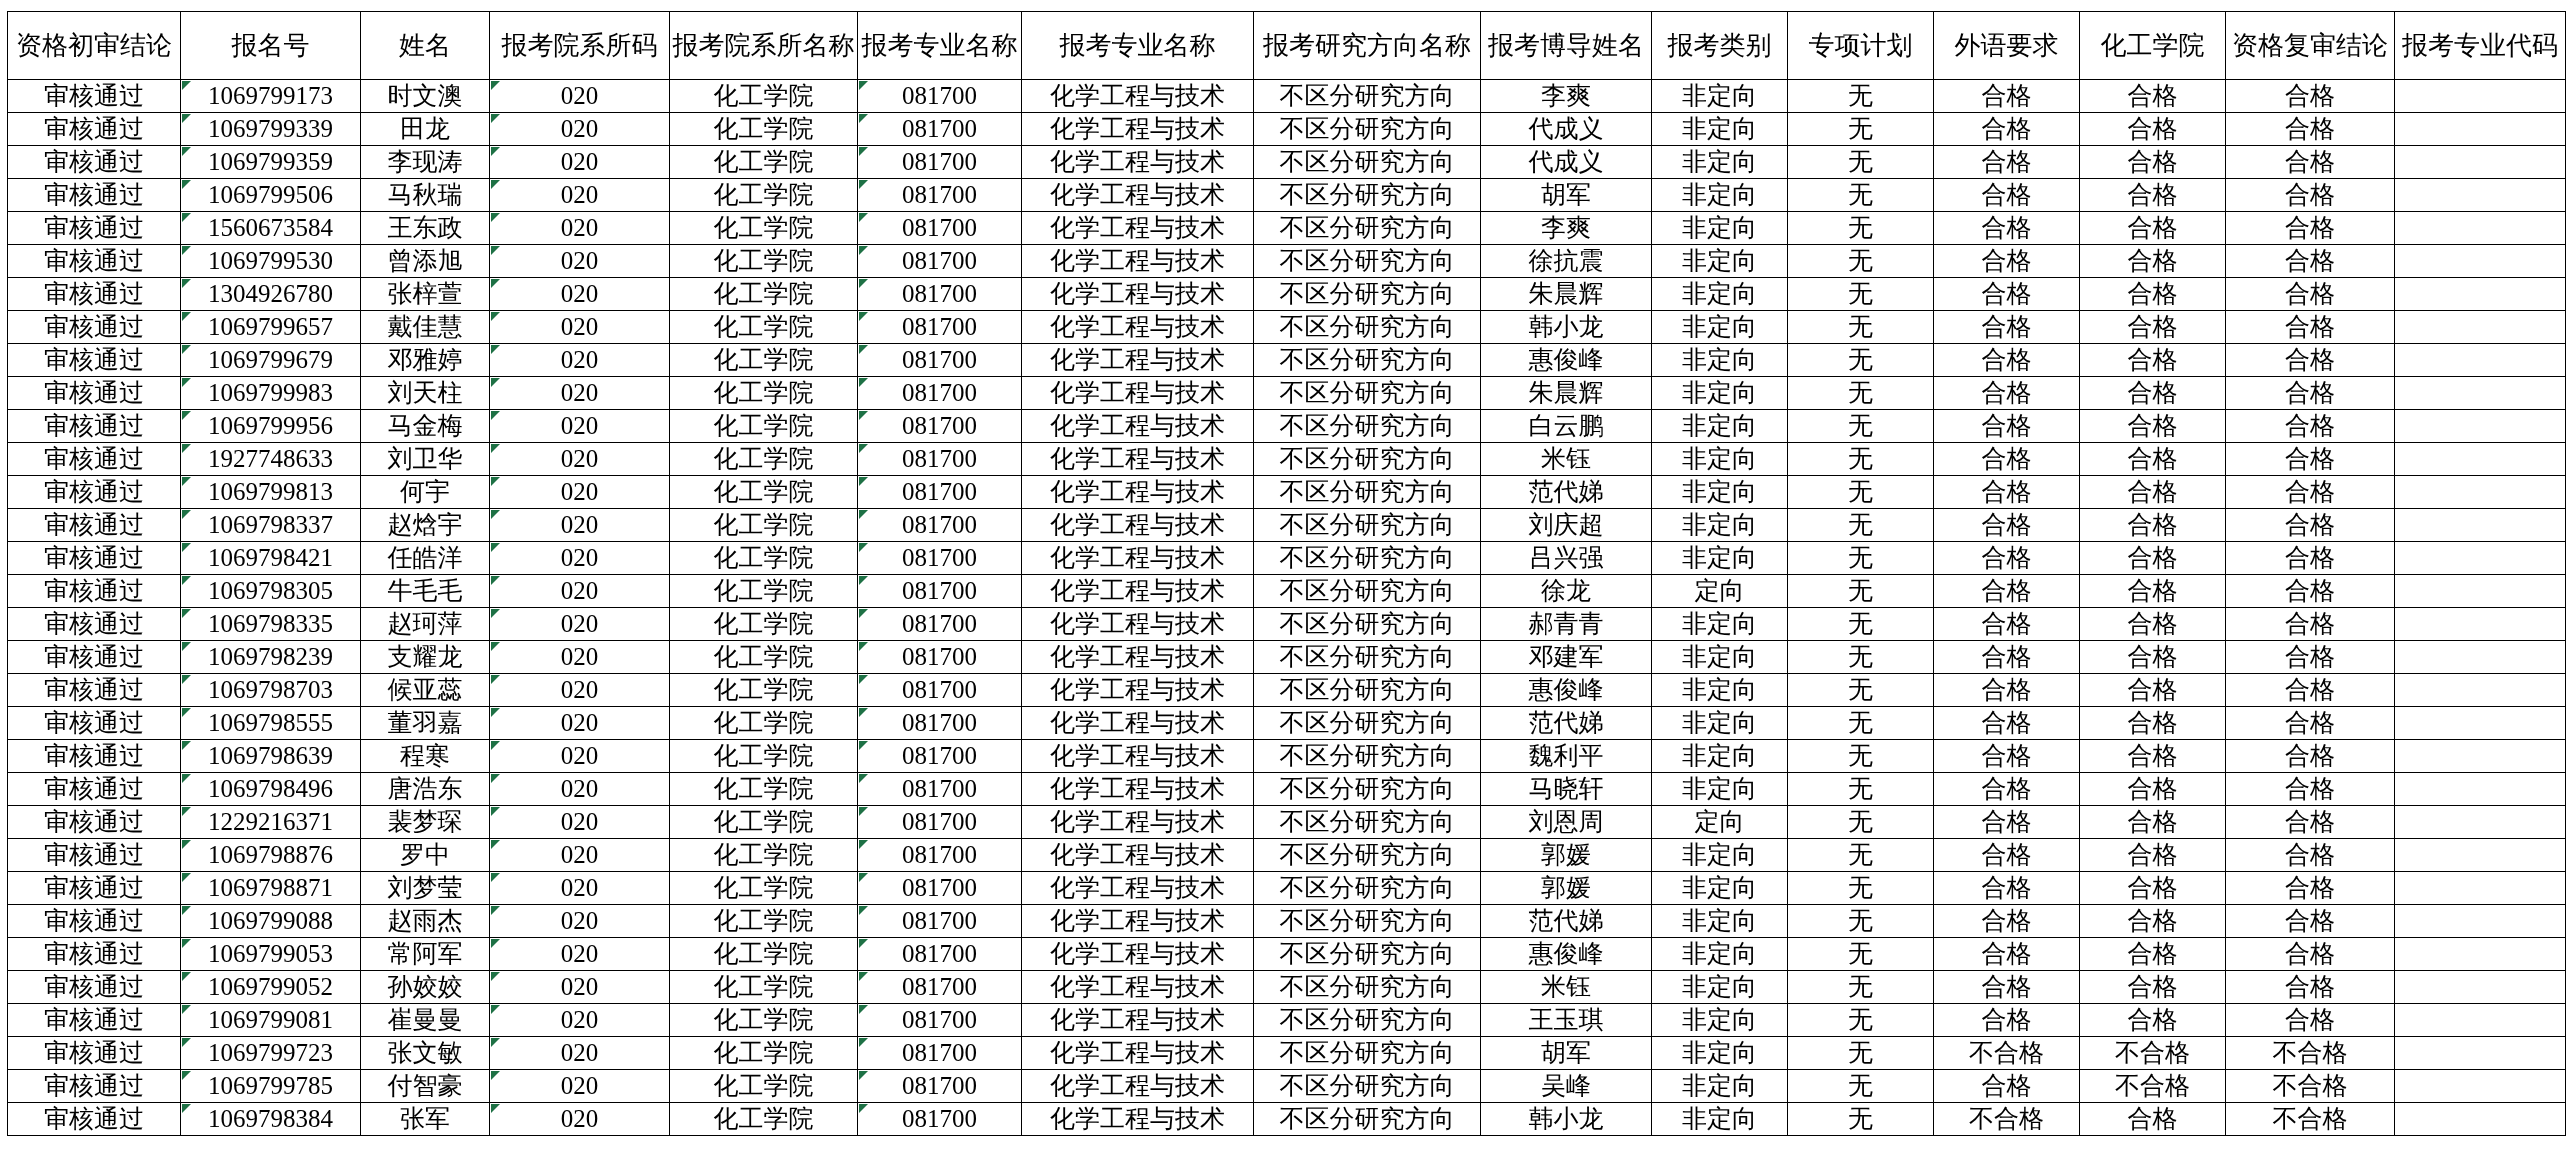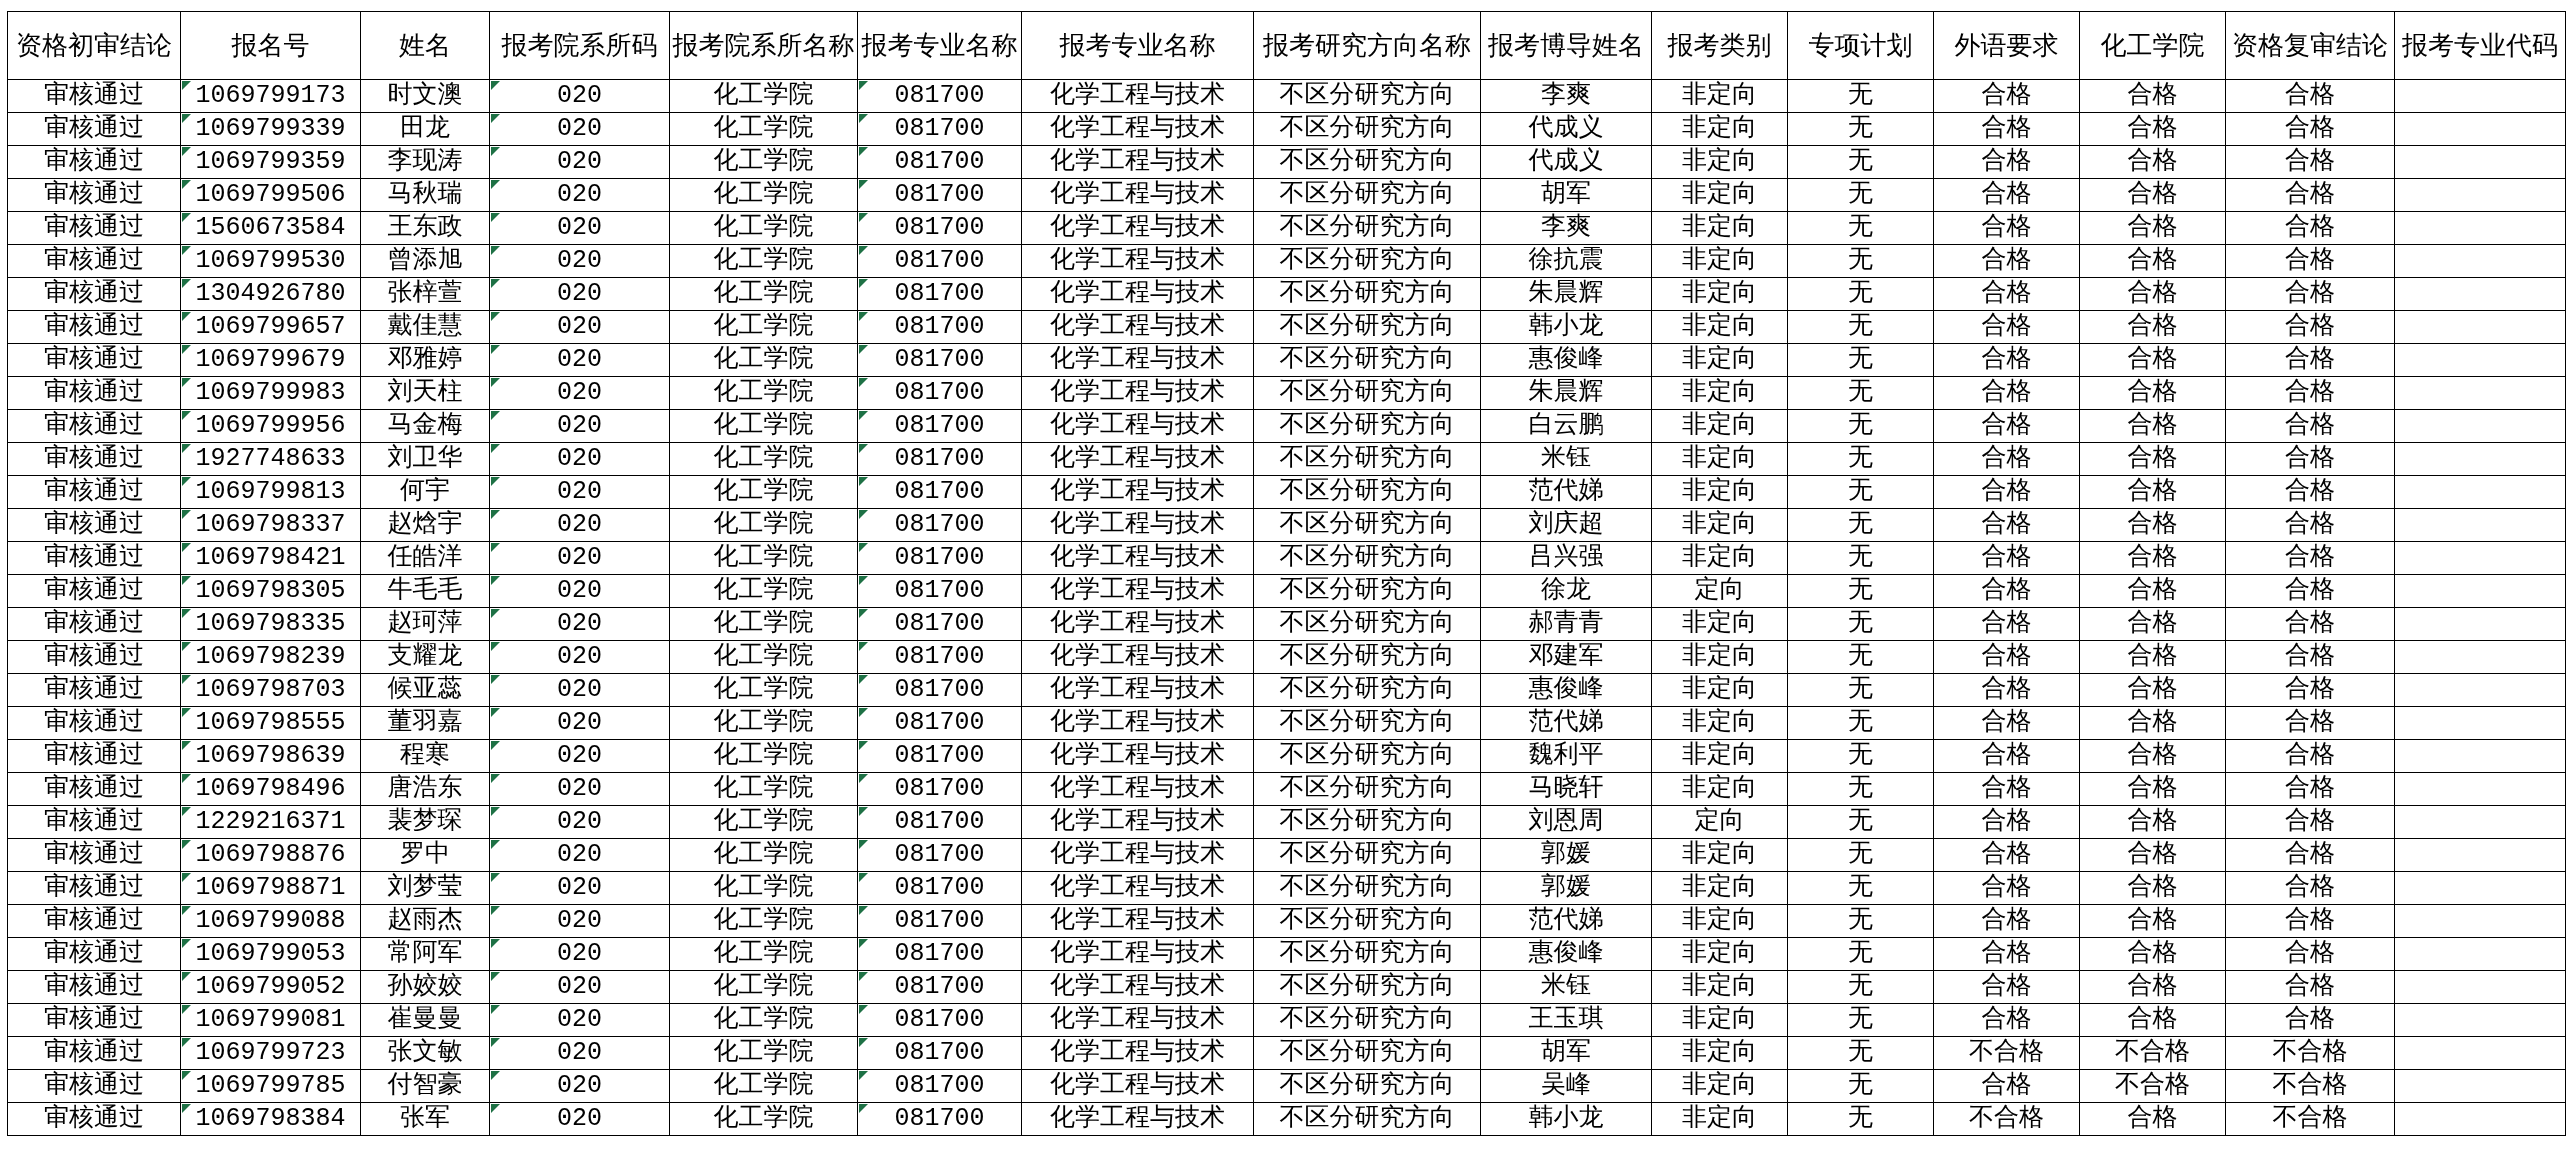--- a/index.html
+++ b/index.html
@@ -25,21 +25,21 @@
     text-align: center;
     vertical-align: middle;
     padding: 0;
     overflow: hidden;
     white-space: nowrap;
     position: relative;
     font-weight: normal;
   }
   thead tr { height: 68px; }
   thead th { font-size: 26px; }
-  tbody tr { height: 32px; font-family: Liberation Mono, monospace; }
+  tbody tr { height: 32px; }
   tbody td { font-size: 25px; line-height: 32px; }
   td.flag::before {
     content: '';
     position: absolute;
     left: 0.9px;
     top: 0.9px;
     width: 0;
     height: 0;
     border-top: 9.8px solid var(--flag-color, #1e7145);
     border-right: 9.8px solid transparent;

